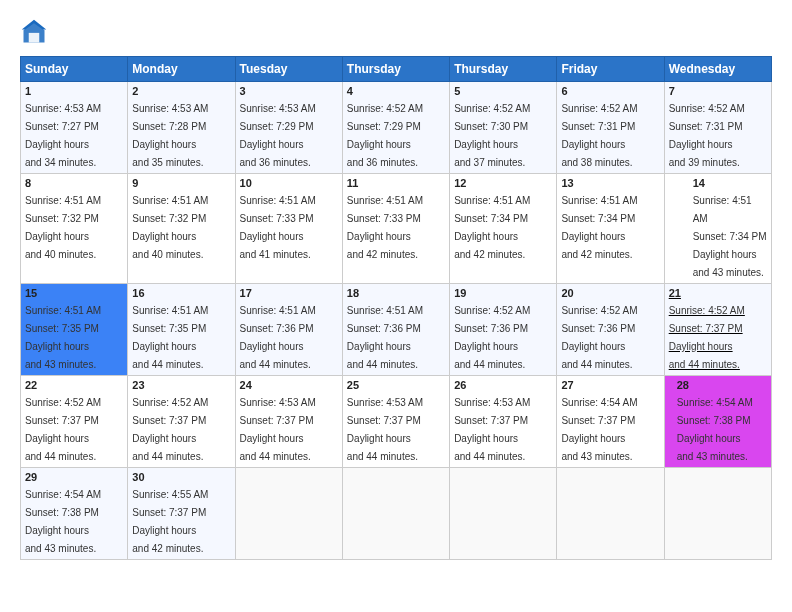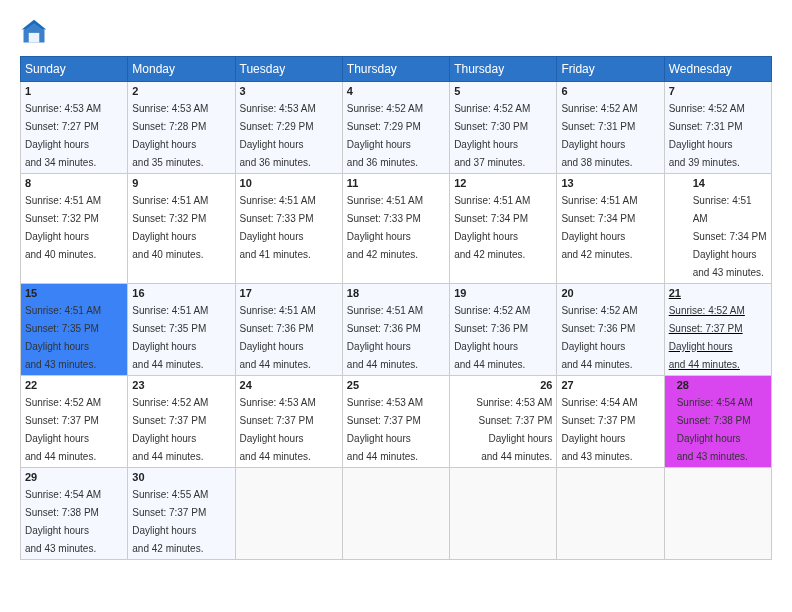--- a/index.html
+++ b/index.html
@@ -61,21 +61,21 @@
     }
     .calendar {
       width: 100%;
       border-collapse: collapse;
       border: 1px solid #ccc;
     }
     .calendar th {
       background: #2b74c8;
       color: #fff;
       font-size: 12px;
-      font-weight: normal;
+      font-weight: bold;
       padding: 5px 4px;
       text-align: left;
       border: 1px solid #2060aa;
     }
     .calendar td {
       border: 1px solid #ccc;
       vertical-align: top;
       padding: 3px 4px;
       width: calc(100% / 7);
       background: #fff;
@@ -188,21 +188,21 @@
         </tr>
         <tr>
           <td style="background: rgb(255, 255, 255);"><span class="day-num">22</span>
 <span class="day-info">Sunrise: 4:52 AM<br>Sunset: 7:37 PM<br>Daylight hours<br>and 44 minutes.</span></td>
           <td style="background: rgb(255, 255, 255);"><span class="day-num">23</span>
 <span class="day-info">Sunrise: 4:52 AM<br>Sunset: 7:37 PM<br>Daylight hours<br>and 44 minutes.</span></td>
           <td style="background: rgb(255, 255, 255);"><span class="day-num">24</span>
 <span class="day-info">Sunrise: 4:53 AM<br>Sunset: 7:37 PM<br>Daylight hours<br>and 44 minutes.</span></td>
           <td style="background: rgb(255, 255, 255);"><span class="day-num">25</span>
 <span class="day-info">Sunrise: 4:53 AM<br>Sunset: 7:37 PM<br>Daylight hours<br>and 44 minutes.</span></td>
-          <td style="background: rgb(255, 255, 255); text-align: right;"><span class="day-num">26</span>
+          <td style="background: rgb(255, 255, 255);"><span class="day-num">26</span>
 <span class="day-info">Sunrise: 4:53 AM<br>Sunset: 7:37 PM<br>Daylight hours<br>and 44 minutes.</span></td>
           <td style="background: rgb(255, 255, 255);"><span class="day-num">27</span>
 <span class="day-info">Sunrise: 4:54 AM<br>Sunset: 7:37 PM<br>Daylight hours<br>and 43 minutes.</span></td>
           <td style="background: #d946ef; padding-left: 12px;"><span class="day-num">28</span>
 <span class="day-info">Sunrise: 4:54 AM<br>Sunset: 7:38 PM<br>Daylight hours<br>and 43 minutes.</span></td>
         </tr>
         <tr>
           <td style="background: rgb(245, 248, 255);"><span class="day-num">29</span>
 <span class="day-info">Sunrise: 4:54 AM<br>Sunset: 7:38 PM<br>Daylight hours<br>and 43 minutes.</span></td>
           <td style="background: rgb(245, 248, 255);"><span class="day-num">30</span>

